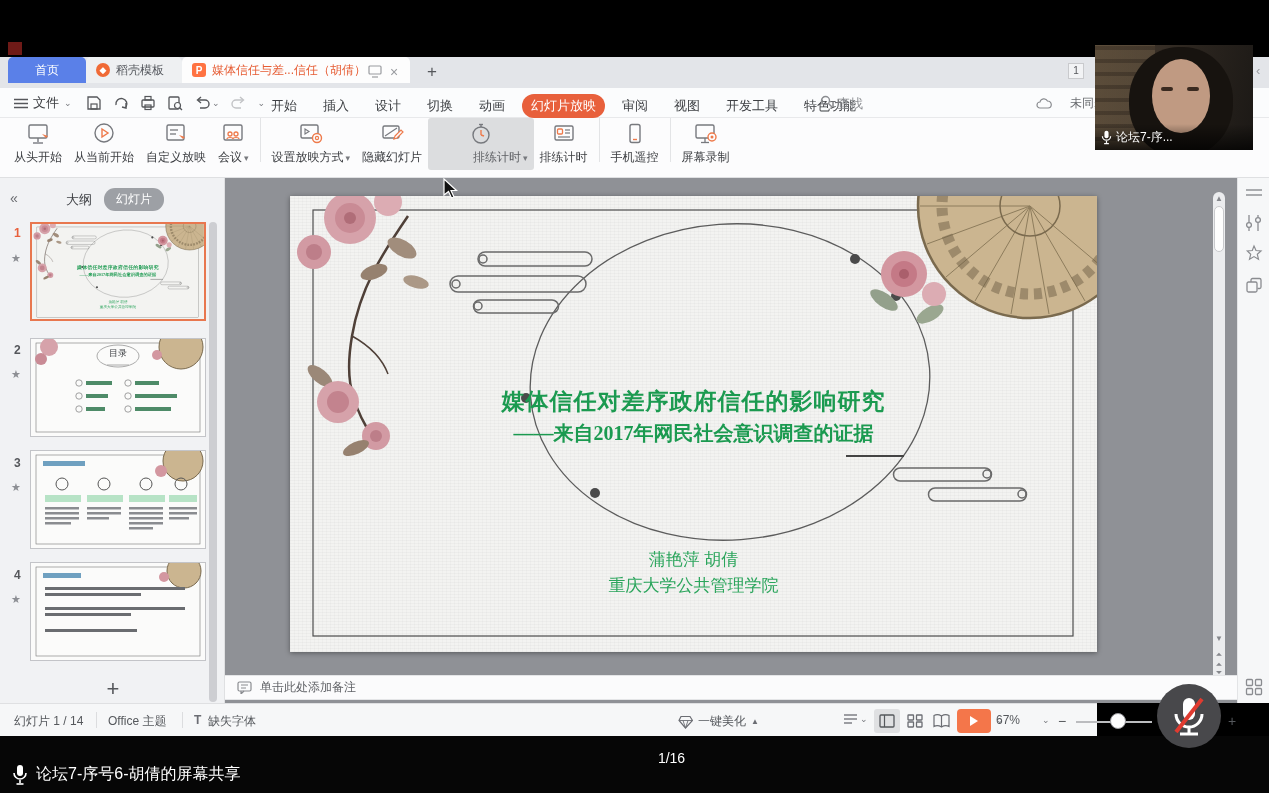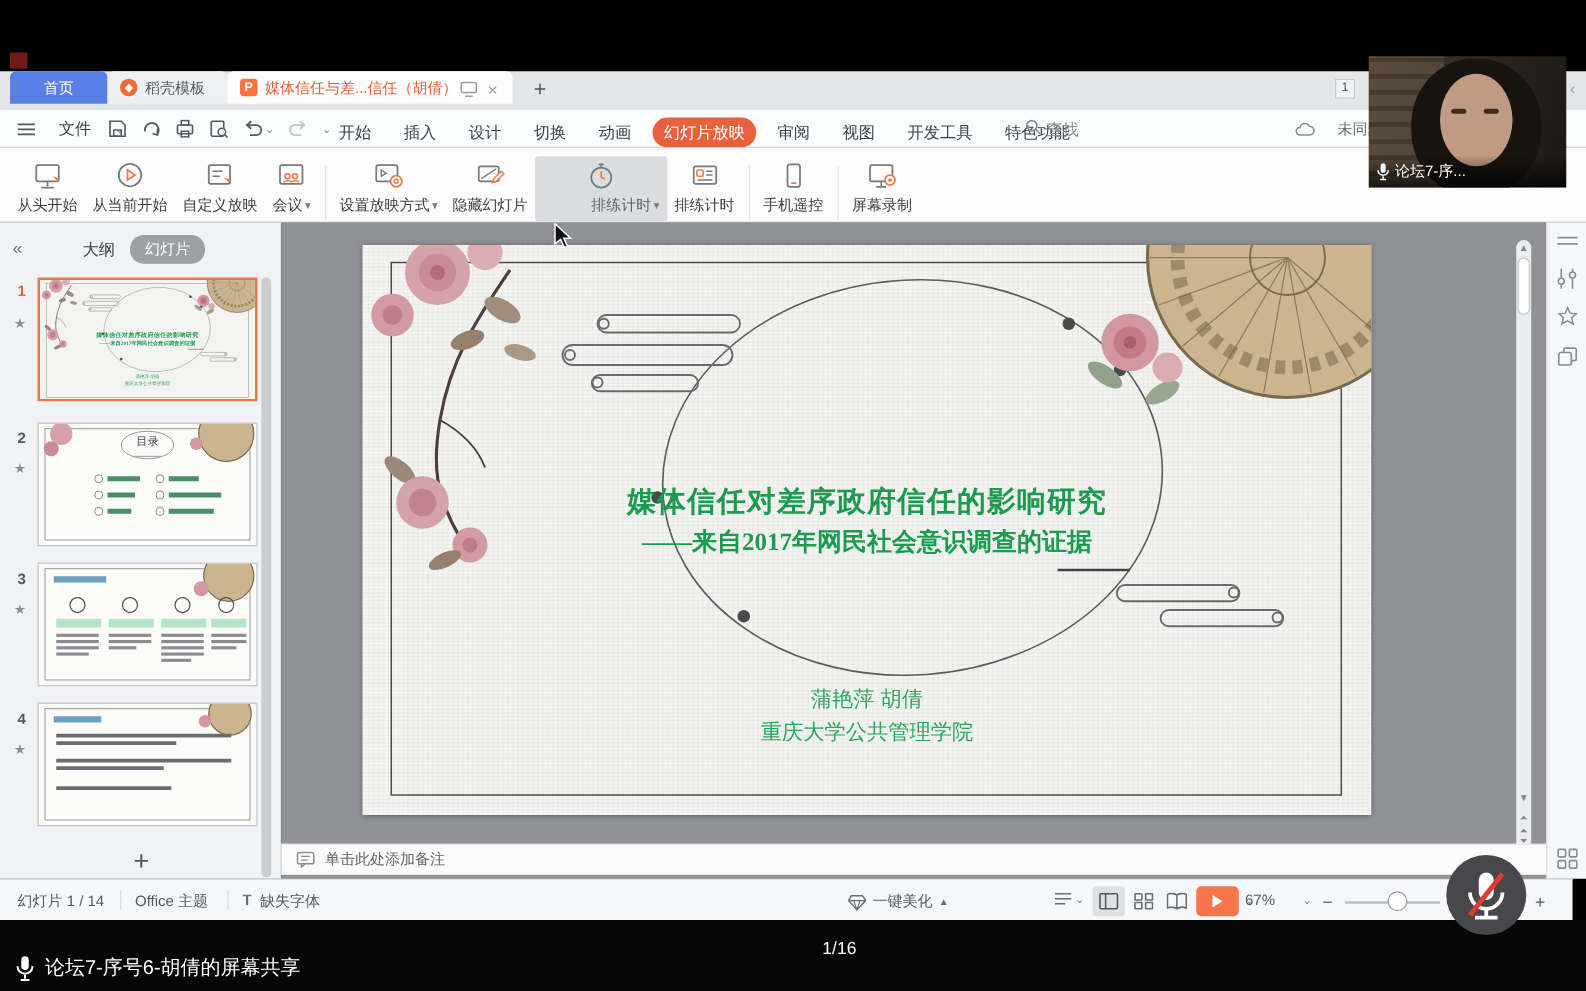--- a/index.html
+++ b/index.html
@@ -14,30 +14,30 @@
   .tab-docer{left:86px;width:96px;background:#eef0f2;color:#55585e;gap:6px;}
   .tab-doc{left:182px;width:228px;background:#fdfdfd;color:#e65c33;gap:6px;}
   .flame{width:14px;height:14px;border-radius:50%;background:#f06a36;color:#fff;font-size:9px;display:flex;align-items:center;justify-content:center;}
   .wpp{width:14px;height:14px;border-radius:3px;background:#ff7342;color:#fff;font-size:10px;font-weight:bold;display:flex;align-items:center;justify-content:center;}
   .tab-ico{color:#9a9ca0;font-size:12px;}
   .newtab{position:absolute;left:420px;top:3px;width:24px;height:24px;color:#55575b;font-size:17px;text-align:center;line-height:24px;}
   .badge1{position:absolute;left:1068px;top:6px;width:16px;height:16px;background:#f2f3f5;border:1px solid #c9cacd;color:#55575b;font-size:10px;text-align:center;line-height:14px;}
 
   
   .menubar{position:absolute;left:0;top:88px;width:1269px;height:30px;background:#fbfcfd;border-bottom:1px solid #e8e9eb;}
-  .filebtn{position:absolute;left:14px;top:5px;display:flex;align-items:center;gap:19px;font-size:13px;color:#3e4044;height:20px;}
+  .filebtn{position:absolute;left:14px;top:5px;display:flex;align-items:center;gap:5px;font-size:13px;color:#3e4044;height:20px;}
   .qicons{position:absolute;left:86px;top:7px;display:flex;gap:11px;align-items:center;}
   .menu-items{position:absolute;left:262px;top:0;height:30px;display:flex;align-items:flex-end;gap:8px;}
   .mi{font-size:13px;color:#3e4044;padding:3px 9px;white-space:nowrap;}
   .mi.active{background:#e8603c;color:#fff;border-radius:12px;}
   .menusearch{position:absolute;left:820px;top:7px;display:flex;gap:4px;align-items:flex-start;color:#8a8c90;font-size:13px;}
   .syncbox{position:absolute;left:1036px;top:7px;display:flex;gap:18px;align-items:center;color:#6a6c70;font-size:12px;}
 
   
-  .toolbar{position:absolute;left:0;top:118px;width:1269px;height:60px;background:#fcfcfd;border-bottom:1px solid #dfe0e2;display:flex;align-items:flex-end;padding-left:8px;}
+  .toolbar{position:absolute;left:0;top:118px;width:1269px;height:60px;background:#fcfcfd;border-bottom:1px solid #dfe0e2;display:flex;align-items:flex-start;padding-left:8px;}
   .tbtn{display:flex;flex-direction:column;align-items:center;justify-content:center;height:52px;padding:0 6px;border-radius:3px;gap:3px;}
   .tbtn .lbl{font-size:12px;color:#3c3e42;white-space:nowrap;display:flex;align-items:center;gap:2px;}
   .tbtn.hovered{background:#dcdddf;}
   .tbtn.hovered .lbl{color:#5f6165;margin-left:39px;}
   .tsep{width:1px;height:44px;background:#e3e4e6;margin:0 5px;}
   .caret{font-size:9px;color:#77797e;}
 
   
   .sidebar{position:absolute;left:0;top:178px;width:225px;height:525px;background:#f1f2f4;border-right:1px solid #dfe0e2;}
   .sb-head{position:absolute;left:0;top:10px;width:225px;height:24px;}
@@ -64,21 +64,21 @@
   .mthumb{position:absolute;left:989px;top:28px;width:10px;height:46px;background:#fdfdfd;border:1px solid #c8c9cc;border-radius:5px;}
   .sarr{position:absolute;left:988px;width:12px;text-align:center;font-size:8px;color:#85878c;}
   .notesbar{position:absolute;left:0;top:497px;width:1012px;height:25px;background:#fbfbfc;border-top:1px solid #e4e5e7;border-bottom:1px solid #e4e5e7;display:flex;align-items:center;gap:8px;padding-left:12px;}
   .notesbar span{font-size:12px;color:#606266;}
 
   
   .rail{position:absolute;left:1237px;top:178px;width:32px;height:525px;background:#f6f7f8;border-left:1px solid #e3e4e6;}
   .rail svg{position:absolute;left:7px;}
 
   
-  .statusbar{position:absolute;left:0;top:703px;width:1258px;height:33px;background:#f6f7f8;border-top:1px solid #dfe0e2;font-size:12px;color:#55585c;}
+  .statusbar{position:absolute;left:0;top:703px;width:1097px;height:33px;background:#f6f7f8;border-top:1px solid #dfe0e2;font-size:12px;color:#55585c;}
   .st{position:absolute;top:9px;white-space:nowrap;}
   .stsep{position:absolute;top:8px;width:1px;height:16px;background:#dcdddf;}
   .viewbtn{position:absolute;top:5px;width:26px;height:24px;border-radius:3px;display:flex;align-items:center;justify-content:center;}
   .viewbtn.sel{background:#dfe0e2;}
   .playpill{position:absolute;left:957px;top:5px;width:34px;height:24px;background:#f4764a;border-radius:4px;display:flex;align-items:center;justify-content:center;}
   .ztrack{position:absolute;left:1076px;top:17px;width:76px;height:2px;background:#bbbcbf;}
   .zthumb{position:absolute;left:1110px;top:9px;width:16px;height:16px;border-radius:50%;background:#fdfdfd;border:1px solid #9a9a9e;}
 
   
   .bottombar{position:absolute;left:0;top:736px;width:1269px;height:57px;background:#060606;color:#fff;}

